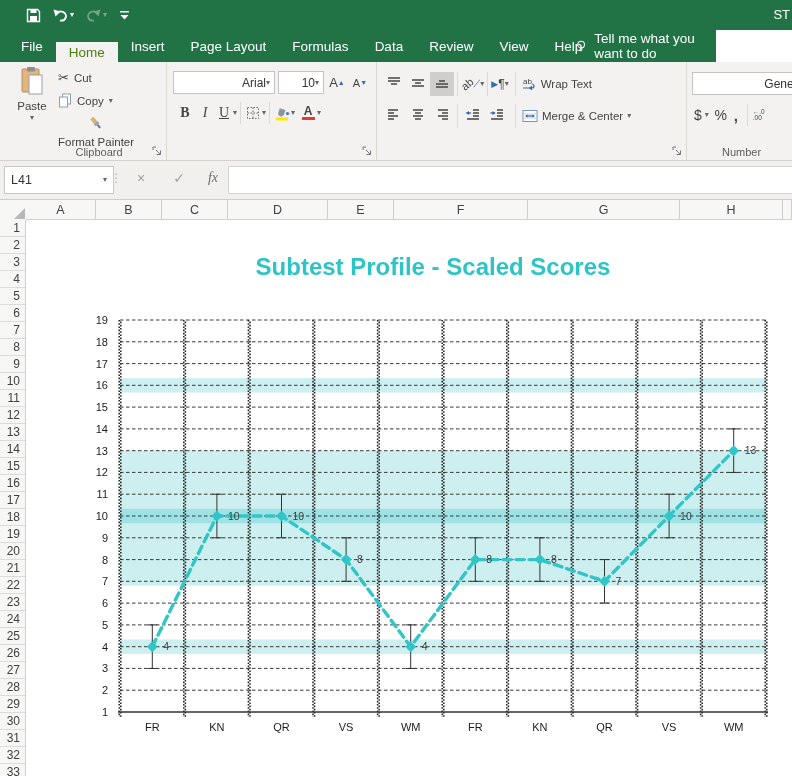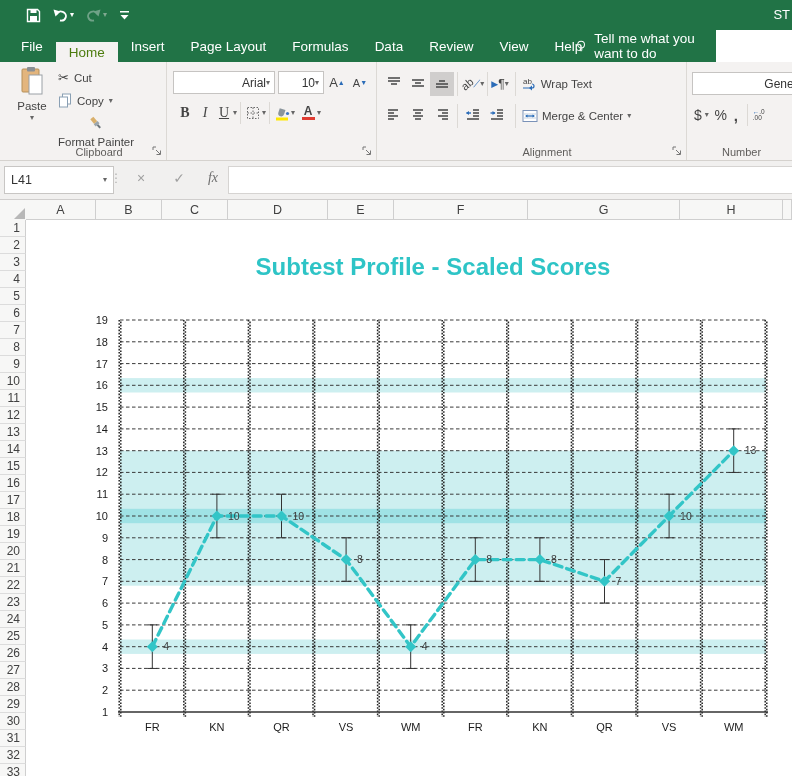--- a/index.html
+++ b/index.html
@@ -311,21 +311,20 @@
               <line x1="1" y1="5" x2="15" y2="5" stroke="#c3cfdf"></line>
               <line x1="1" y1="9" x2="15" y2="9" stroke="#c3cfdf"></line>
               <path d="M4 7 h8" stroke="#2b6cb8" stroke-width="1.3"></path>
               <polygon points="3,7 5.5,5.5 5.5,8.5" fill="#2b6cb8"></polygon>
               <polygon points="13,7 10.5,5.5 10.5,8.5" fill="#2b6cb8"></polygon>
             </svg>
           <span class="rlabel">Merge &amp; Center</span>
           <span class="car">▾</span>
         </div>
       </div>
-      <div class="gfooter">Alignment</div>
       <svg class="launcher" viewBox="0 0 12 12">
           <path d="M2 2 h3 M2 2 v3" stroke="#777" fill="none"></path>
           <path d="M5 5 l4 4" stroke="#777"></path>
           <path d="M9.5 5.5 v4 h-4" stroke="#777" fill="none"></path>
         </svg>
     </div>
 
     <div class="rgroup" style="left:686px;width:106px;border-right:none;">
       <div class="combo" style="position:absolute;left:6px;top:10px;width:110px;">
         <span>General</span>

